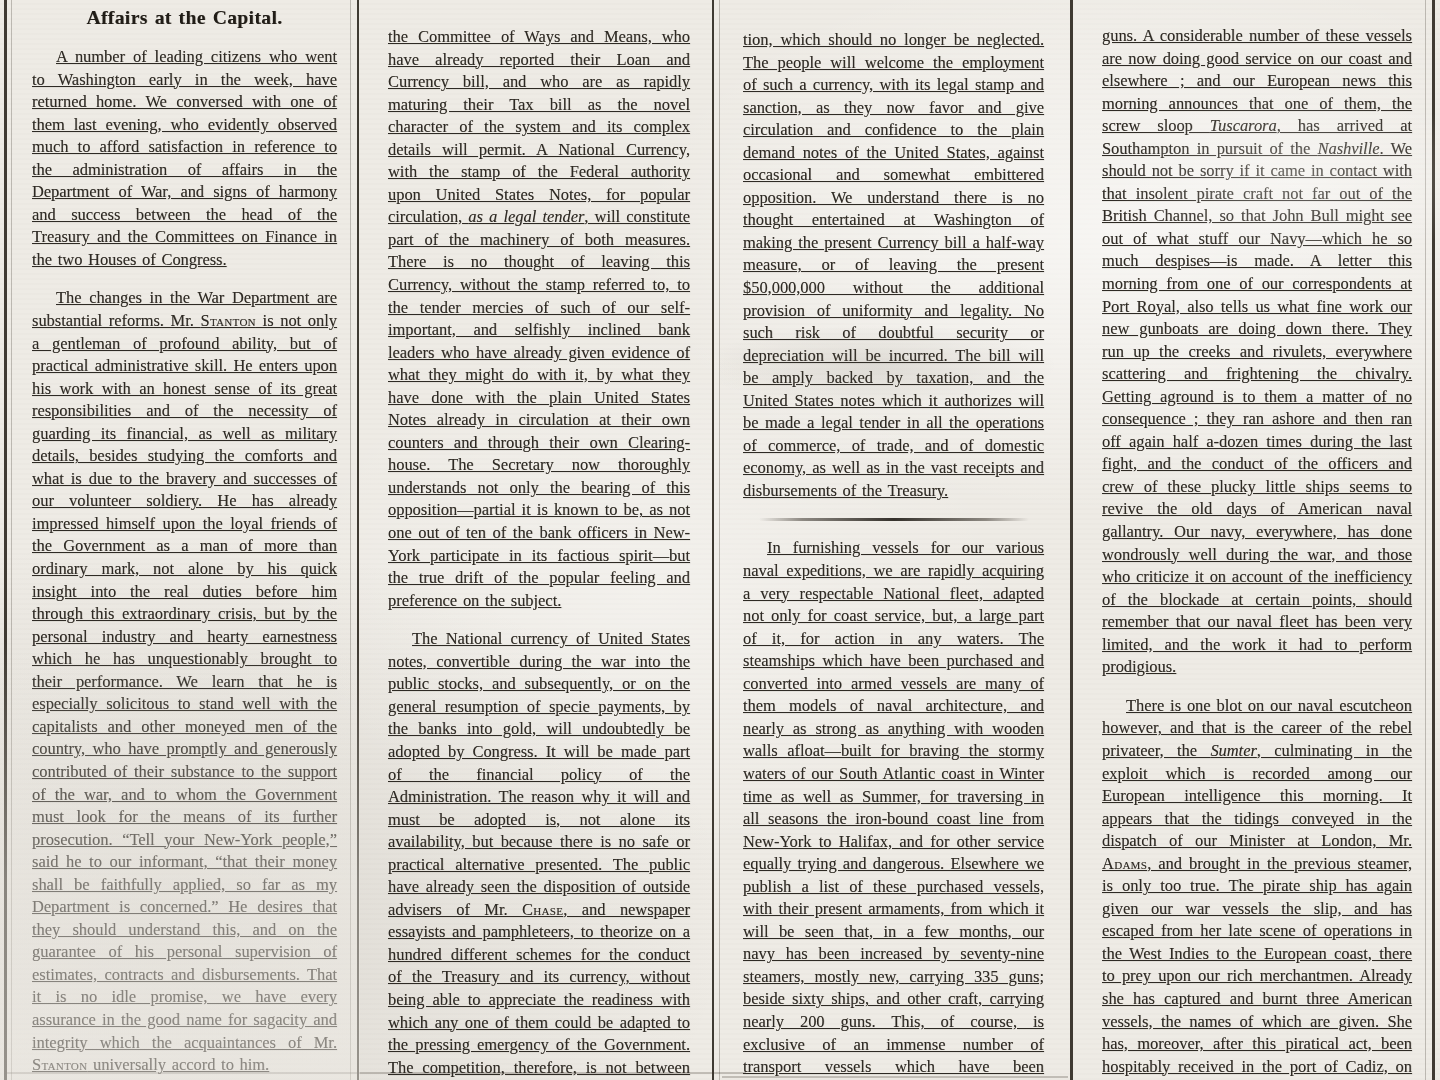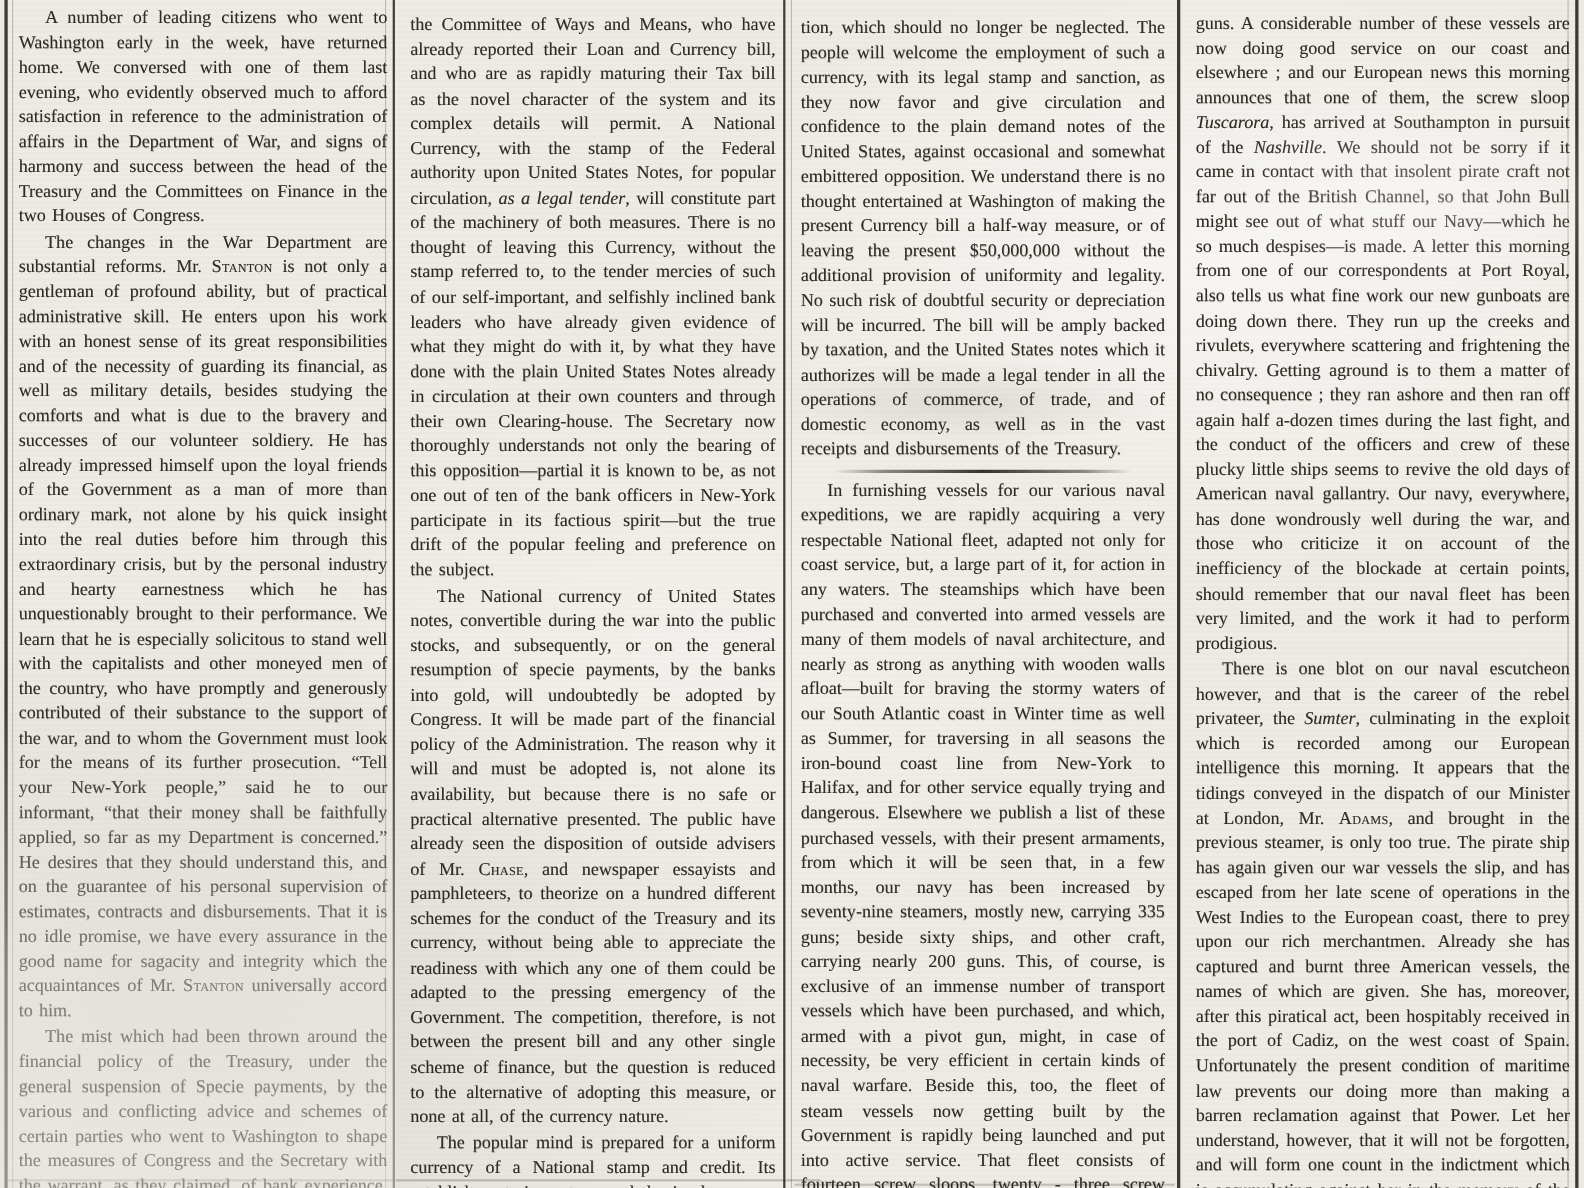--- a/index.html
+++ b/index.html
@@ -27,21 +27,21 @@
   }
   .col-1{left:16px;width:337px;padding-top:4px;}
   .col-2{left:372px;width:334px;padding-top:10px;}
   .col-3{left:727px;width:333px;padding-top:13px;}
   .col-4{left:1086px;width:342px;padding-top:9px;}
   .headline{
     font-size:19.5px;line-height:24px;font-weight:700;text-align:center;
     margin:2px 0 7px;letter-spacing:.4px;color:#211d17;
     text-shadow:0.5px 0.3px 0 rgba(40,34,26,.45);
   }
-  .para{margin:1px;}
+  .para{margin:16px;text-decoration:underline;}
   .para.indent{text-indent:24px;}
   .para.cut{text-align-last:justify;}
   .it{font-style:italic;}
   .sc{font-variant:small-caps;letter-spacing:.3px;}
   .article-divider{
     width:270px;height:3px;margin:7px auto 5px;border-radius:2px;
     background:linear-gradient(90deg, transparent, rgba(44,38,30,.5) 16%, rgba(28,24,18,.88) 50%, rgba(44,38,30,.5) 84%, transparent);
   }
   
   .vrule{position:absolute;top:0;height:1080px;pointer-events:none;}
@@ -68,20 +68,21 @@
   <div class="vrule dark" style="left:357px;width:2px;"></div>
   <div class="vrule dark" style="left:712px;width:2px;"></div>
   <div class="vrule faint" style="left:719px;width:1px;"></div>
   <div class="vrule dark" style="left:1070px;width:3px;"></div>
   <div class="vrule faint" style="left:1425px;width:1px;"></div>
   <div class="vrule dark" style="left:1432px;width:3px;"></div>
   <div class="hrule" style="left:6px;top:1072px;width:740px;height:2px;"></div>
   <div class="hrule" style="left:722px;top:1076px;width:346px;height:2px;"></div>
 
   <div class="col col-1">
+      <h2 class="headline">Affairs at the Capital.</h2>
       <p class="para indent">A number of leading citizens who went to Washington early in the week, have returned home.  We conversed with one of them last evening, who evidently observed much to afford satisfaction in reference to the administration of affairs in the Department of War, and signs of harmony and success between the head of the Treasury and the Committees on Finance in the two Houses of Congress.</p>
       <p class="para indent">The changes in the War Department are substantial reforms.  Mr. <span class="sc">Stanton</span> is not only a gentleman of profound ability, but of practical administrative skill.  He enters upon his work with an honest sense of its great responsibilities and of the necessity of guarding its financial, as well as military details, besides studying the comforts and what is due to the bravery and successes of our volunteer soldiery.  He has already impressed himself upon the loyal friends of the Government as a man of more than ordinary mark, not alone by his quick insight into the real duties before him through this extraordinary crisis, but by the personal industry and hearty earnestness which he has unquestionably brought to their performance.  We learn that he is especially solicitous to stand well with the capitalists and other moneyed men of the country, who have promptly and generously contributed of their substance to the support of the war, and to whom the Government must look for the means of its further prosecution.  “Tell your New-York people,” said he to our informant, “that their money shall be faithfully applied, so far as my Department is concerned.”  He desires that they should understand this, and on the guarantee of his personal supervision of estimates, contracts and disbursements.  That it is no idle promise, we have every assurance in the good name for sagacity and integrity which the acquaintances of Mr. <span class="sc">Stanton</span> universally accord to him.</p>
       <p class="para indent cut">The mist which had been thrown around the financial policy of the Treasury, under the general suspension of Specie payments, by the various and conflicting advice and schemes of certain parties who went to Washington to shape the measures of Congress and the Secretary with the warrant, as they claimed, of bank experience, has happily been dissipated. There is entire accord between Mr.  and</p>
     </div>
   <div class="col col-2">
       <p class="para">the Committee of Ways and Means, who have already reported their Loan and Currency bill, and who are as rapidly maturing their Tax bill as the novel character of the system and its complex details will permit.  A National Currency, with the stamp of the Federal authority upon United States Notes, for popular circulation, <span class="it">as a legal tender</span>, will constitute part of the machinery of both measures. There is no thought of leaving this Currency, without the stamp referred to, to the tender mercies of such of our self-important, and selfishly inclined bank leaders who have already given evidence of what they might do with it, by what they have done with the plain United States Notes already in circulation at their own counters and through their own Clearing-house.  The Secretary now thoroughly understands not only the bearing of this opposition—partial it is known to be, as not one out of ten of the bank officers in New-York participate in its factious spirit—but the true drift of the popular feeling and preference on the subject.</p>
       <p class="para indent">The National currency of United States notes, convertible during the war into the public stocks, and subsequently, or on the general resumption of specie payments, by the banks into gold, will undoubtedly be adopted by Congress. It will be made part of the financial policy of the Administration.  The reason why it will and must be adopted is, not alone its availability, but because there is no safe or practical alternative presented.  The public have already seen the disposition of outside advisers of Mr. <span class="sc">Chase</span>, and newspaper essayists and pamphleteers, to theorize on a hundred different schemes for the conduct of the Treasury and its currency, without being able to appreciate the readiness with which any one of them could be adapted to the pressing emergency of the Government.  The competition, therefore, is not between the present bill and any other single scheme of finance, but the question is reduced to the alternative of adopting this measure, or none at all, of the currency nature.</p>
       <p class="para indent cut">The popular mind is prepared for a uniform currency of a National stamp and credit.  Its establishment is not regarded simply as an expedient of the Treasury, but as one of the important powers, not to say duties, of the General Government, heretofore exercised on but two occasions in the history of the Constitu-</p>
     </div>
   <div class="col col-3">

